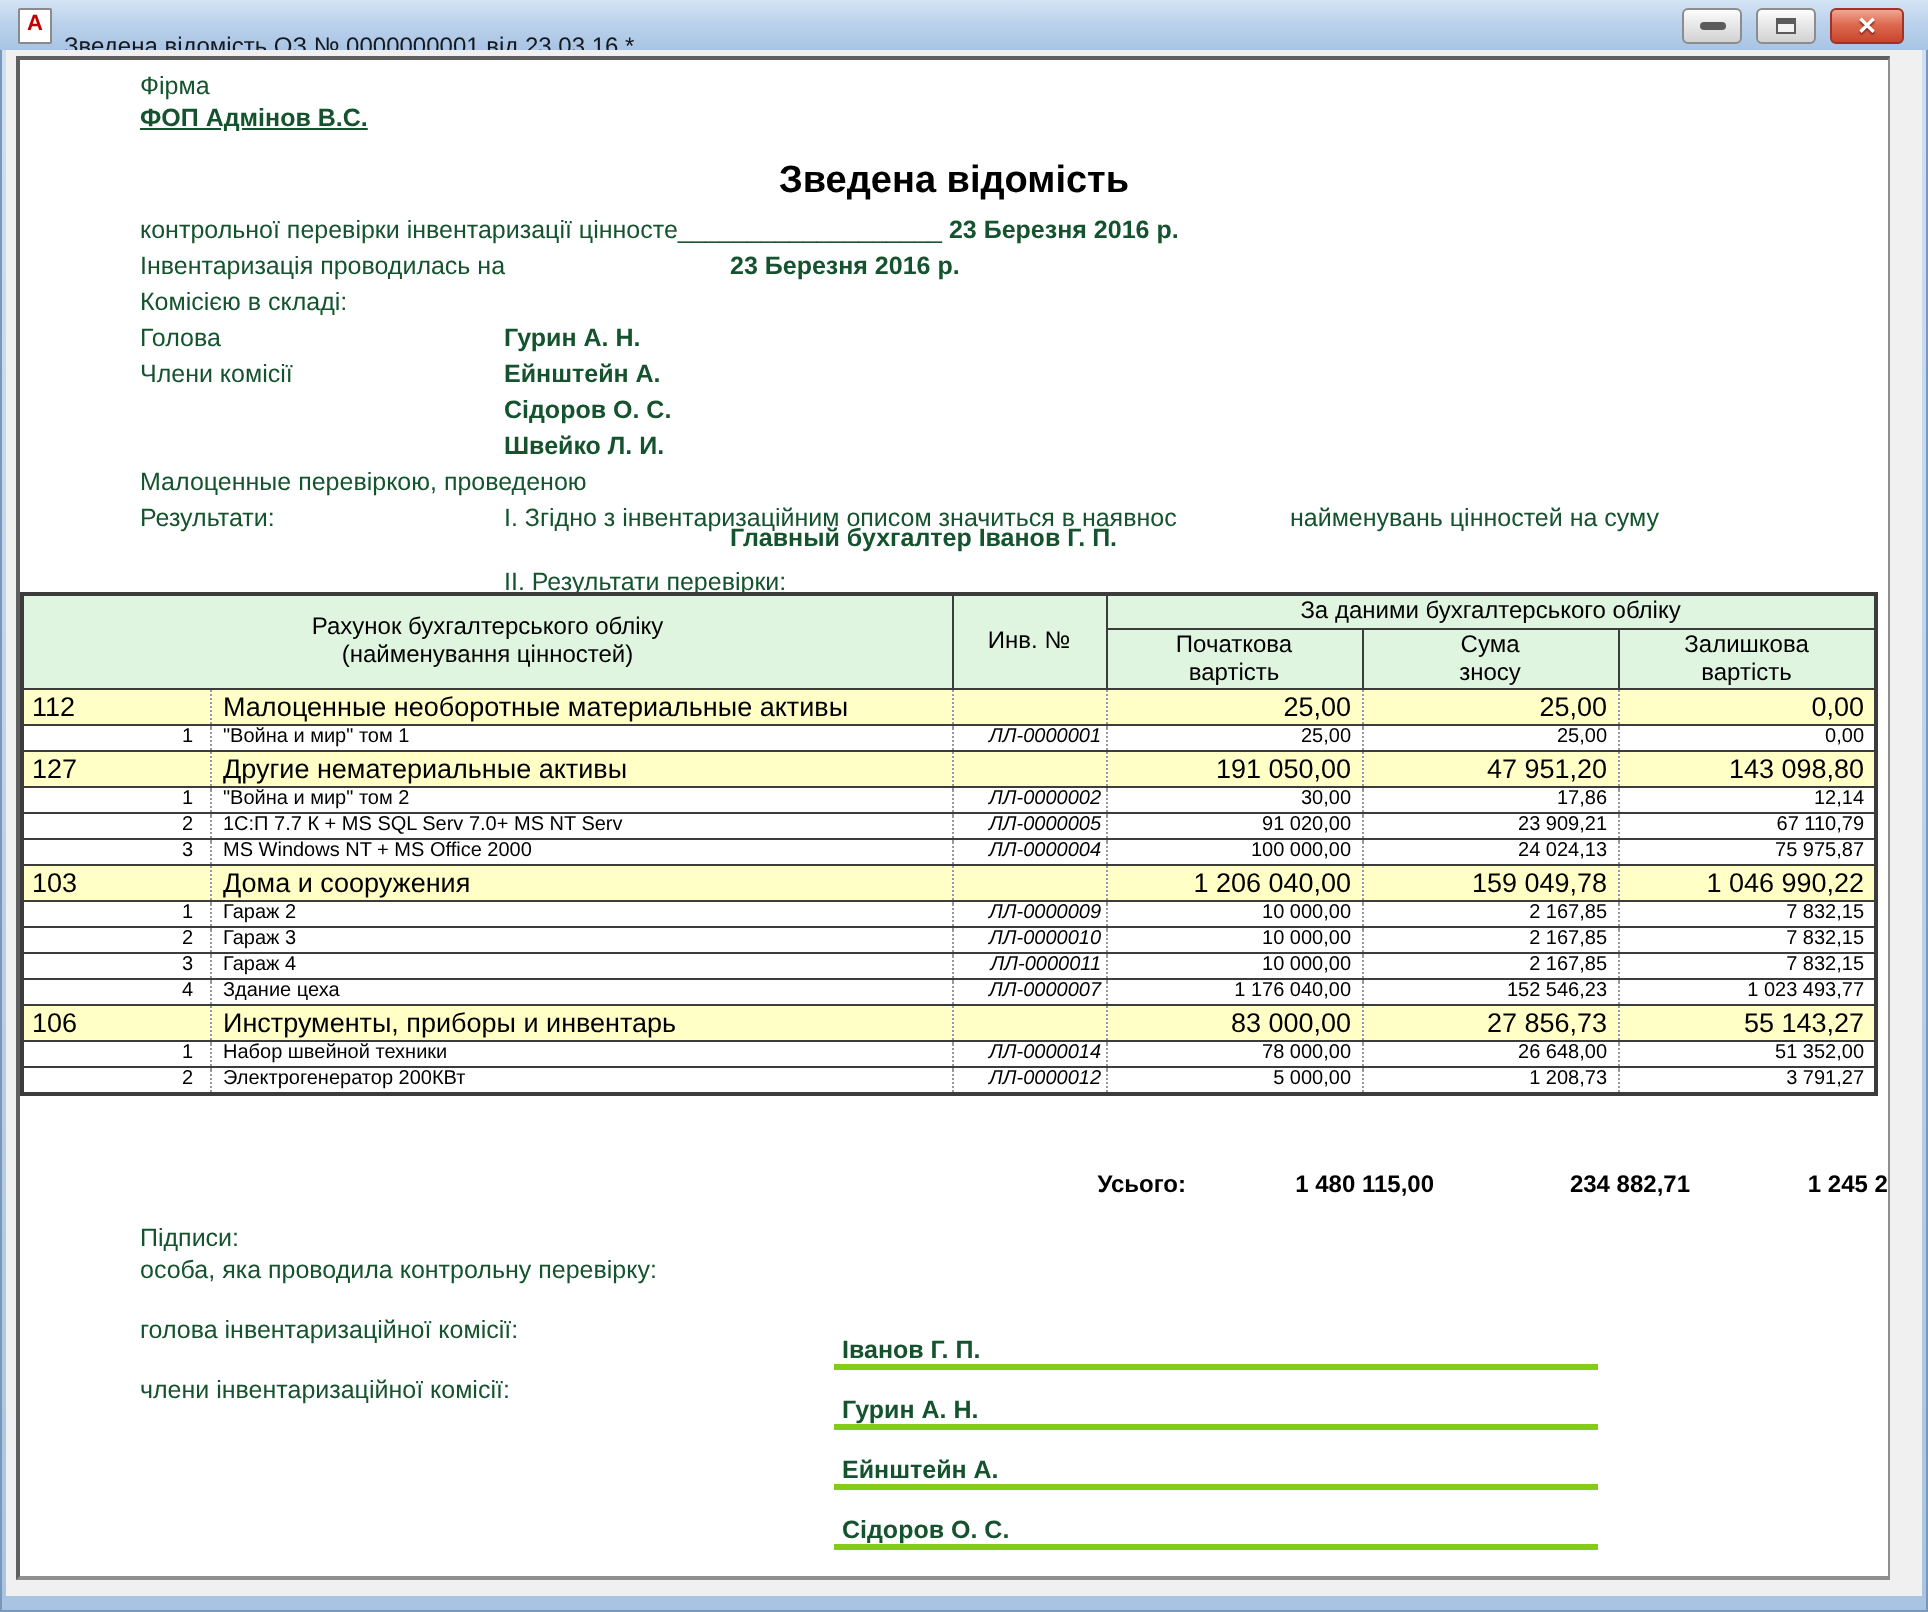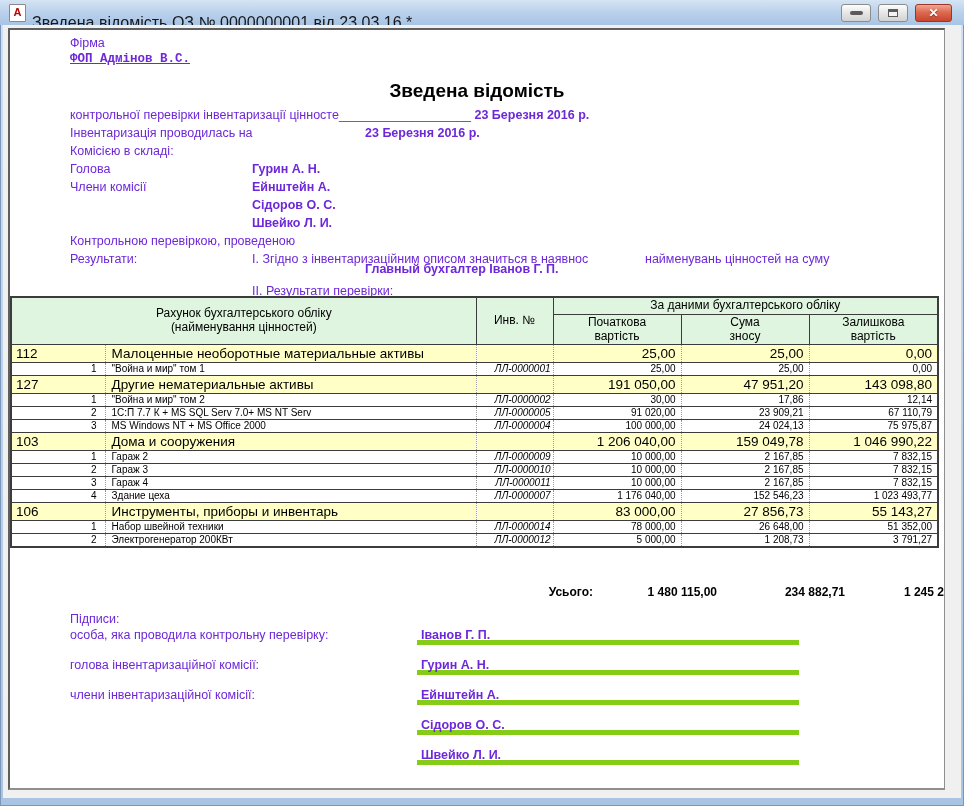--- a/index.html
+++ b/index.html
@@ -5,39 +5,39 @@
   html,body{margin:0;padding:0;}
   body{width:964px;height:806px;font-family:"Liberation Sans",sans-serif;background:#eef2f7;}
   .window{position:relative;width:964px;height:806px;background:linear-gradient(#cfe0f3,#a9c4e2);
           box-shadow:inset 0 0 0 1px #7a96b8;overflow:hidden;}
   
   .titlebar{position:absolute;left:0;top:0;right:0;height:25px;display:flex;align-items:center;
             background:linear-gradient(#d5e4f5 0%,#bcd2ec 45%,#a8c4e4 100%);}
   .app-icon{width:15px;height:16px;margin:0 6px 0 9px;background:#fff;border:1px solid #8a8a8a;
             display:flex;align-items:center;justify-content:center;
             font-size:11px;font-weight:bold;color:#c00000;line-height:1;border-radius:1px;}
-  .title-text{font-size:16px;color:#15181c;white-space:nowrap;margin-top:20px;}
+  .title-text{font-size:12px;color:#15181c;white-space:nowrap;margin-top:20px;}
   .winbtns{position:absolute;right:12px;top:4px;display:flex;gap:7px;}
   .wbtn{width:30px;height:18px;border:1px solid #8c8c8c;border-radius:3px;
         background:linear-gradient(#fdfdfd,#e8e8e8 45%,#d2d2d2);display:flex;align-items:center;justify-content:center;
         box-sizing:border-box;cursor:default;}
   .wbtn.close{width:37px;border:1px solid #9e3328;background:linear-gradient(#f0a692,#dd6a50 45%,#c8452c);}
   .glyph-min{width:13px;height:4px;background:#5b5b5b;border-radius:2px;}
   .glyph-max{width:10px;height:8px;border:1px solid #5b5b5b;border-top:3px solid #5b5b5b;box-sizing:border-box;background:#f3f3f3;}
   .glyph-close{color:#fff;font-size:12px;font-weight:bold;line-height:1;text-shadow:0 1px 1px #7e2417;}
   
   .content{position:absolute;left:3px;top:25px;right:3px;bottom:8px;background:#f0f0f0;}
   .page{position:absolute;left:5px;top:3px;width:934px;height:758px;background:#fff;
         border-top:2px solid #5f5f5f;border-left:2px solid #5f5f5f;
         border-right:1px solid #8f8f8f;border-bottom:2px solid #8f8f8f;overflow:hidden;}
-  .line{position:absolute;height:18px;font-size:12.5px;color:#6d28d9;white-space:nowrap;}
+  .line{position:absolute;height:18px;font-size:12.5px;color:#14532d;white-space:nowrap;}
   .abs{position:absolute;white-space:nowrap;}
   .b{font-weight:bold;}
   .doc-title{position:absolute;left:0;right:0;top:50px;text-align:center;font-size:19px;font-weight:bold;}
-  .u{text-decoration:underline;font-family:Liberation Mono, monospace;}
+  .u{text-decoration:underline;}
   
   table.report{position:absolute;left:0;top:266px;width:927px;border-collapse:collapse;table-layout:fixed;
                border:2px solid #3c3c3c;}
   table.report td{box-sizing:border-box;overflow:hidden;}
   thead td{background:#e0f5e0;border:1px solid #3c3c3c;text-align:center;font-size:12px;
            line-height:1.15;padding:1px 2px;vertical-align:middle;}
   tbody td{border-top:1px solid #3c3c3c;border-left:1px dotted #999;padding:0 2px;vertical-align:middle;}
   tbody td:first-child{border-left:none;}
   .group-row td{background:#ffffc6;height:18px;font-size:13.5px;line-height:17px;}
   .detail-row td{background:#fff;height:12px;font-size:10px;line-height:12px;}
@@ -46,22 +46,22 @@
   .c-name{text-align:left;padding-left:6px;}
   .c-inv{text-align:right;font-size:10px;font-style:italic;}
   .c-val{text-align:right;padding-right:5px;}
   
   .totals{position:absolute;left:0;top:552px;width:927px;display:grid;
           grid-template-columns:94px 371px 77px 128px 128px 129px;font-size:12px;font-weight:bold;height:20px;
           align-items:center;padding-left:43px;}
   .totals .t-label{grid-column:3;text-align:right;padding-right:2px;}
   .totals .t-val{text-align:right;padding-right:6px;}
   
-  .sig-value{position:absolute;left:347px;width:382px;border-bottom:5px solid #84cc16;height:17px;
-             font-weight:bold;font-size:12.5px;padding-left:4px;box-sizing:border-box;white-space:nowrap;}
+  .sig-value{position:absolute;left:347px;width:382px;border-bottom:3px solid #84cc16;height:17px;
+             font-weight:bold;font-size:12.5px;padding-left:4px;box-sizing:border-box;white-space:nowrap;margin-top:40px;}
 </style>
 </head>
 <body>
 
 <div class="window">
 
   <div class="titlebar">
     <div class="app-icon">A</div>
     <div class="title-text">Зведена відомість ОЗ № 0000000001 від 23.03.16 *</div>
     <div class="winbtns">
@@ -106,21 +106,21 @@
         <span class="abs b" style="left:182px;">Ейнштейн А.</span>
       </div>
       <div class="line" style="left:242px;top:168px;">
         <span class="b">Сідоров О. С.</span>
       </div>
       <div class="line" style="left:242px;top:186px;">
         <span class="b">Швейко Л. И.</span>
       </div>
 
       <div class="line" style="left:60px;top:204px;right:0;">
-        <span>Контрольною перевіркою, проведеною</span>
+        <span>Малоценные перевіркою, проведеною</span>
         <span class="abs b" style="left:295px;margin-top:28px;">Главный бухгалтер Іванов Г. П.</span>
       </div>
 
       <div class="line" style="left:60px;top:222px;right:0;">
         <span>Результати:</span>
         <span class="abs" style="left:182px;">І. Згідно з інвентаризаційним описом значиться в наявнос</span>
         <span class="abs" style="left:575px;">найменувань цінностей на суму</span>
       </div>
       <div class="line" style="left:242px;top:254px;">ІІ. Результати перевірки:</div>
 

